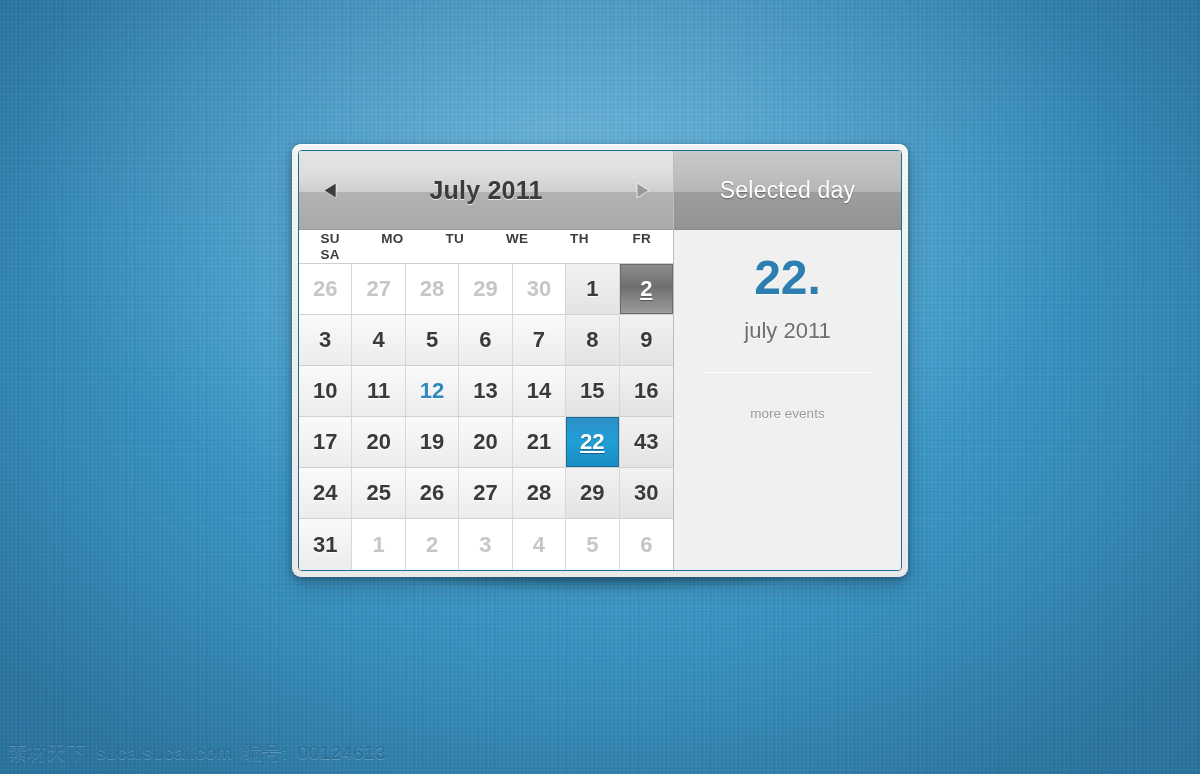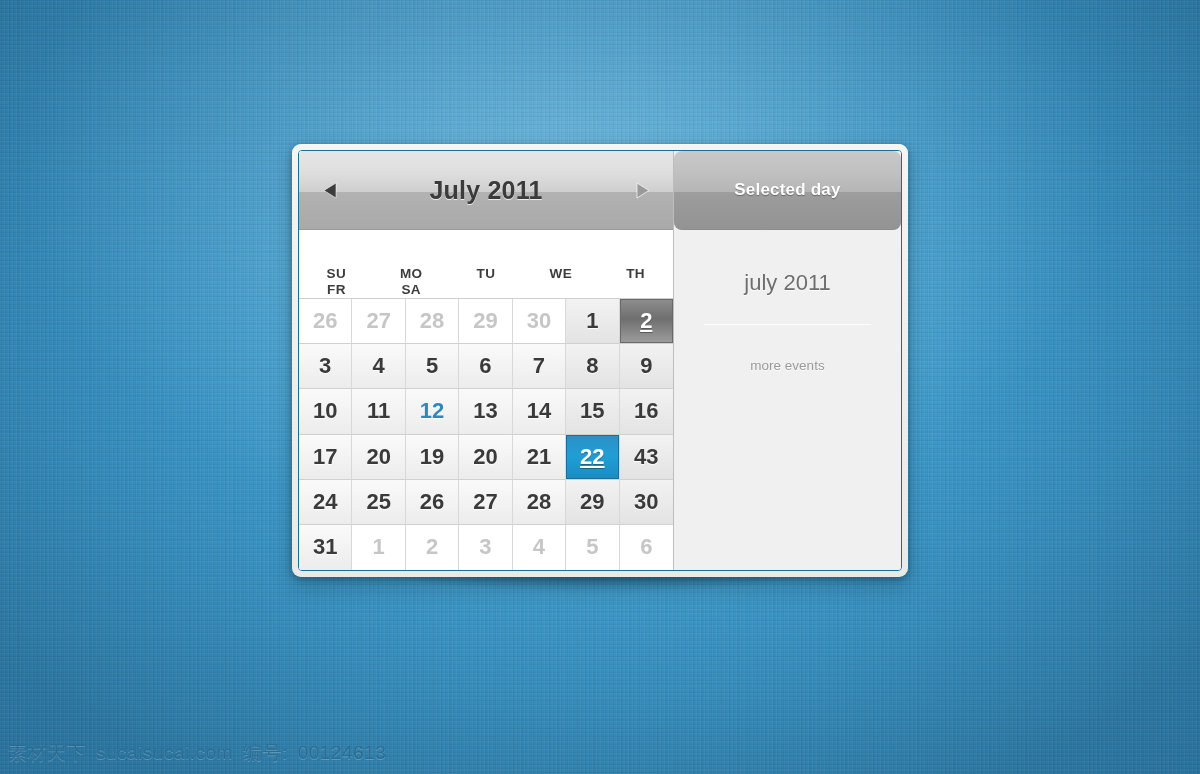--- a/index.html
+++ b/index.html
@@ -124,26 +124,25 @@
     text-align: center;
     font-size: 25px;
     font-weight: bold;
     color: #3b3b3b;
     letter-spacing: 0.2px;
     text-shadow: 0 1px 0 rgba(255,255,255,0.75);
   }
 
   #weekday-row {
     display: grid;
-    grid-template-columns: repeat(5, 1fr);
+    grid-template-columns: repeat(6, 1fr);
     height: 34px;
     flex: 0 0 34px;
     background: #ffffff;
     border-bottom: 1px solid #cfcfcf;
-    margin-top: 35px;
   }
   .weekday-cell {
     display: flex;
     align-items: center;
     justify-content: center;
     font-size: 13.5px;
     font-weight: bold;
     color: #3d3d3d;
     letter-spacing: 0.4px;
   }
@@ -208,26 +207,25 @@
   }
   #selected-header {
     height: 79px;
     flex: 0 0 79px;
     display: flex;
     align-items: center;
     justify-content: center;
     background: linear-gradient(to bottom,
       #c9c9c9 0%, #c0c0c0 28%, #b6b6b6 52%, #9d9d9d 53%, #939393 100%);
     border-bottom: 1px solid #8c8c8c;
-    font-size: 17px;
-    font-weight: bold;
+    font-size: 23px;
+    font-weight: normal;
     color: #ffffff;
     text-shadow: 0 1px 1px rgba(0,0,0,0.35);
     letter-spacing: 0.2px;
-    border-radius: 8px;
   }
   #selected-body {
     flex: 1;
     display: flex;
     flex-direction: column;
     padding: 24px 26px 10px 26px;
   }
   #selected-date-number {
     text-align: center;
     font-size: 48px;
@@ -457,20 +455,21 @@
           <div class="day-cell other-month">
             <span class="day-num">6</span>
           </div>
         </div>
     </div>
 
     <div id="selected-pane">
       <div id="selected-header">Selected day</div>
 
       <div id="selected-body">
+        <div id="selected-date-number">22.</div>
         <div id="selected-date-label">july 2011</div>
 
         <div id="events-divider"></div>
 
 
         <div id="more-events">more events</div>
       </div>
     </div>
 
   </div>

